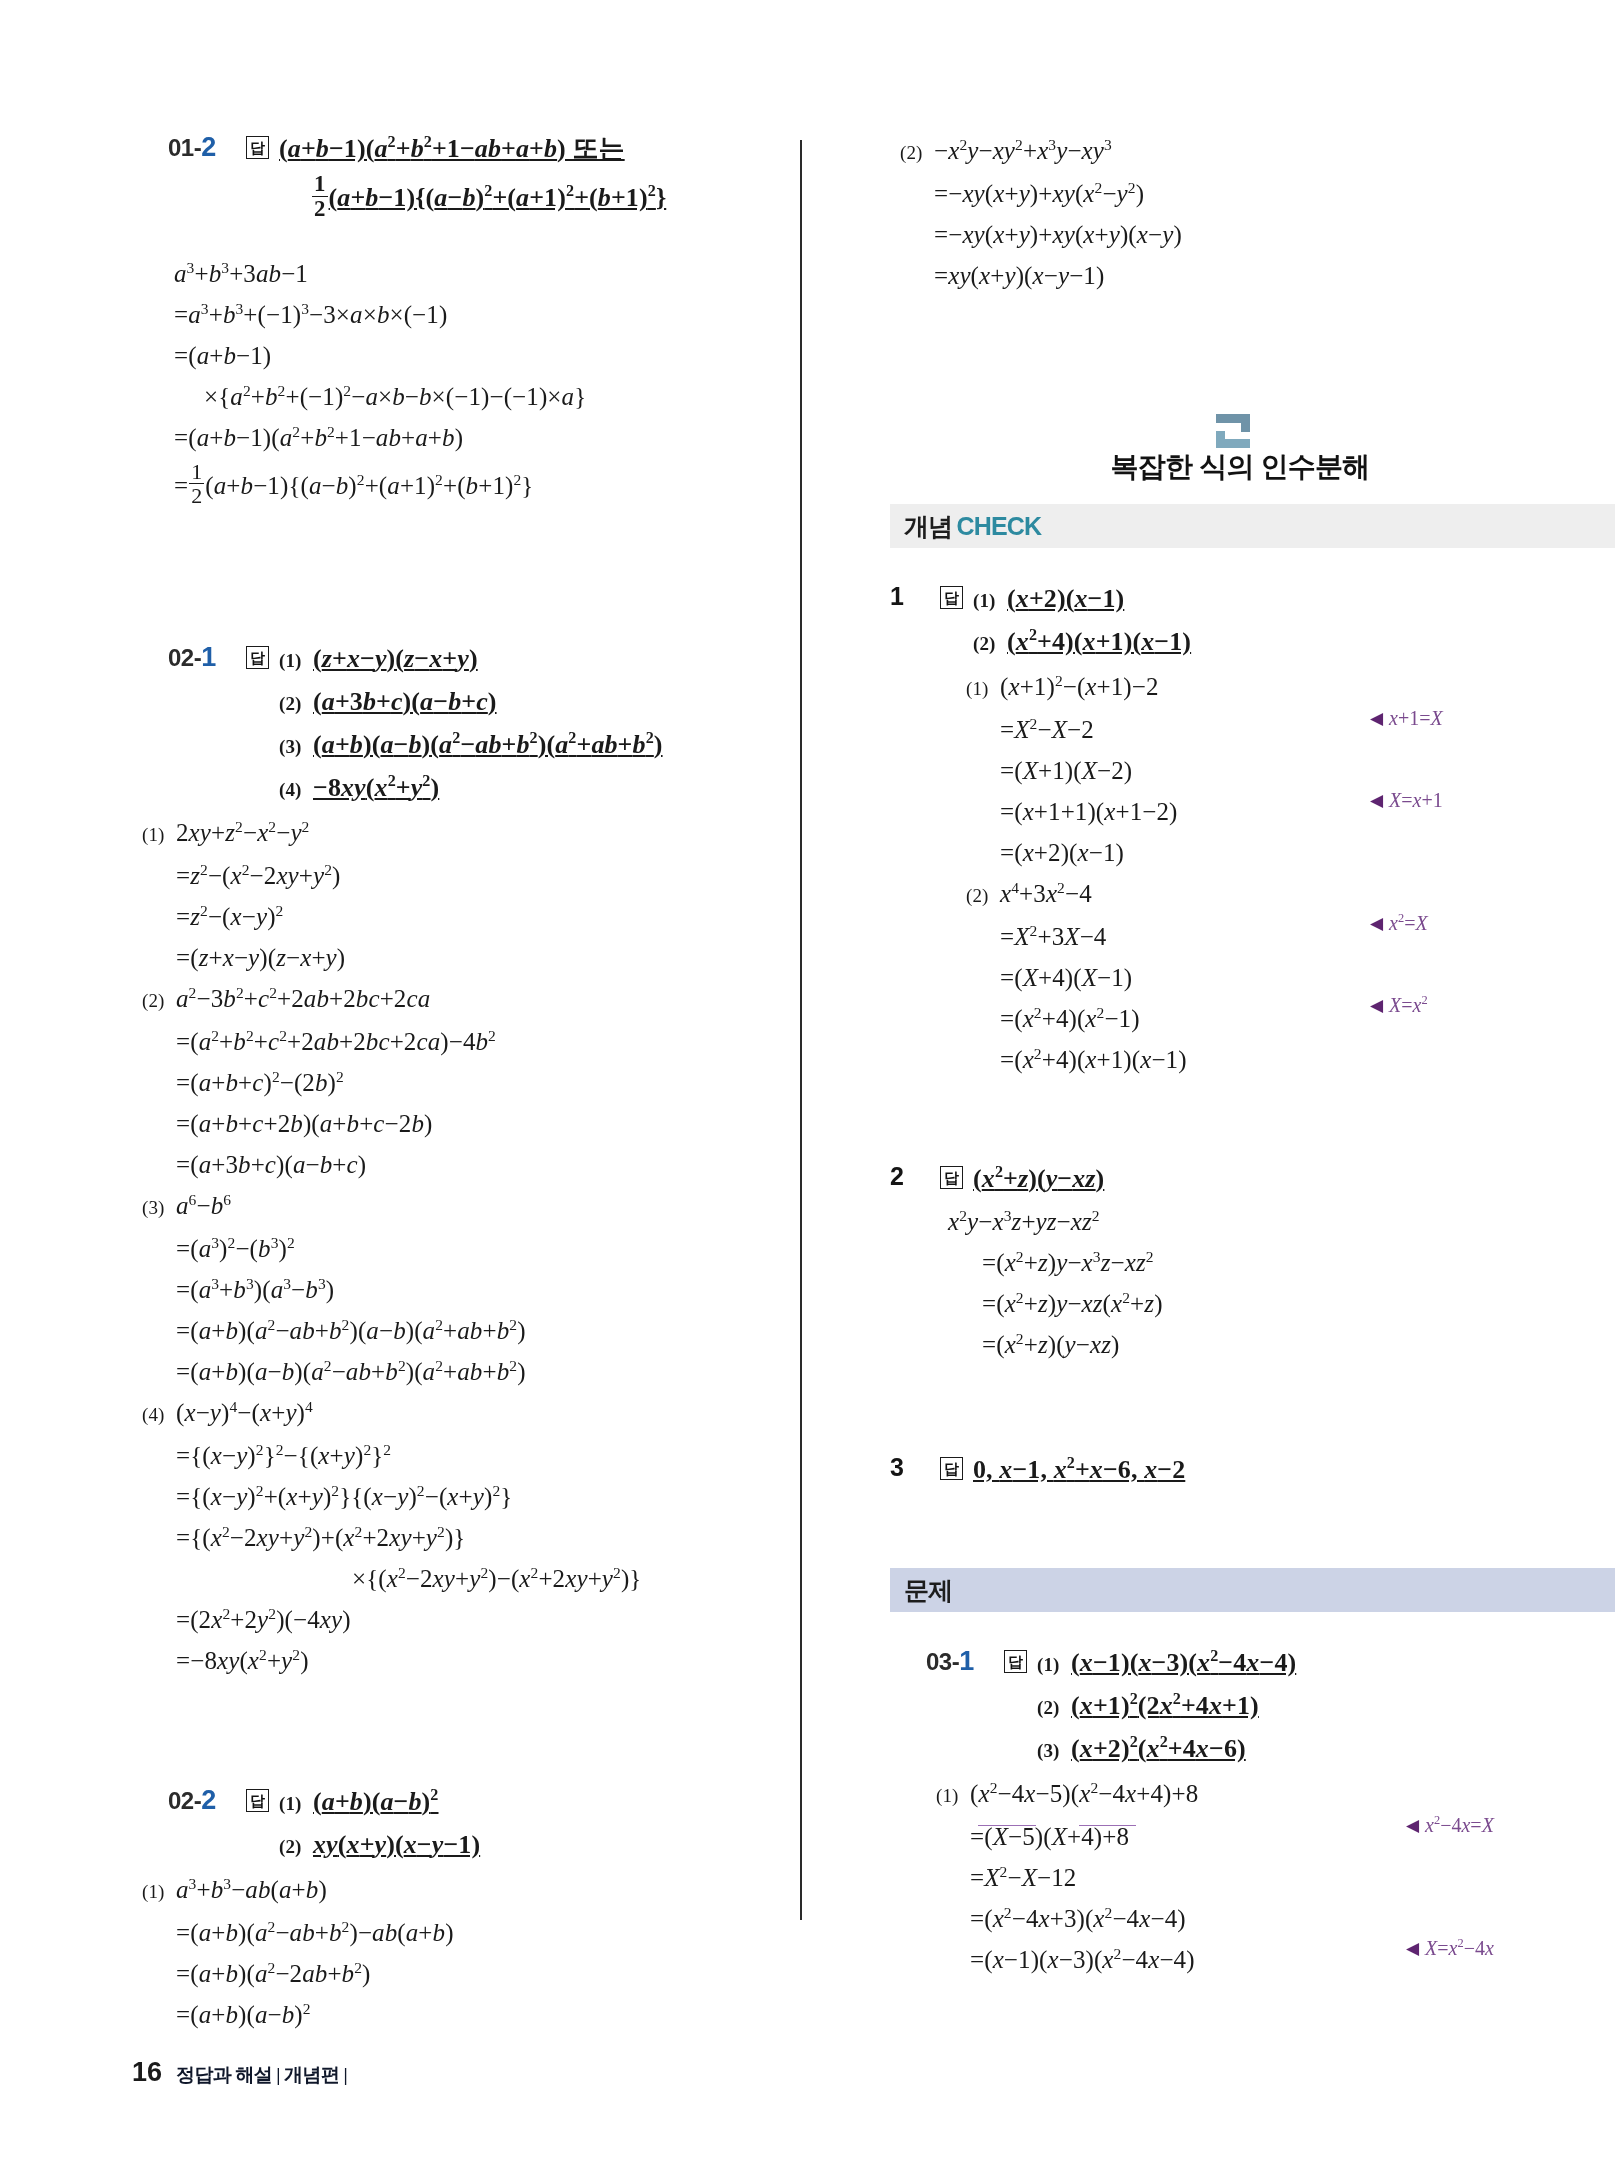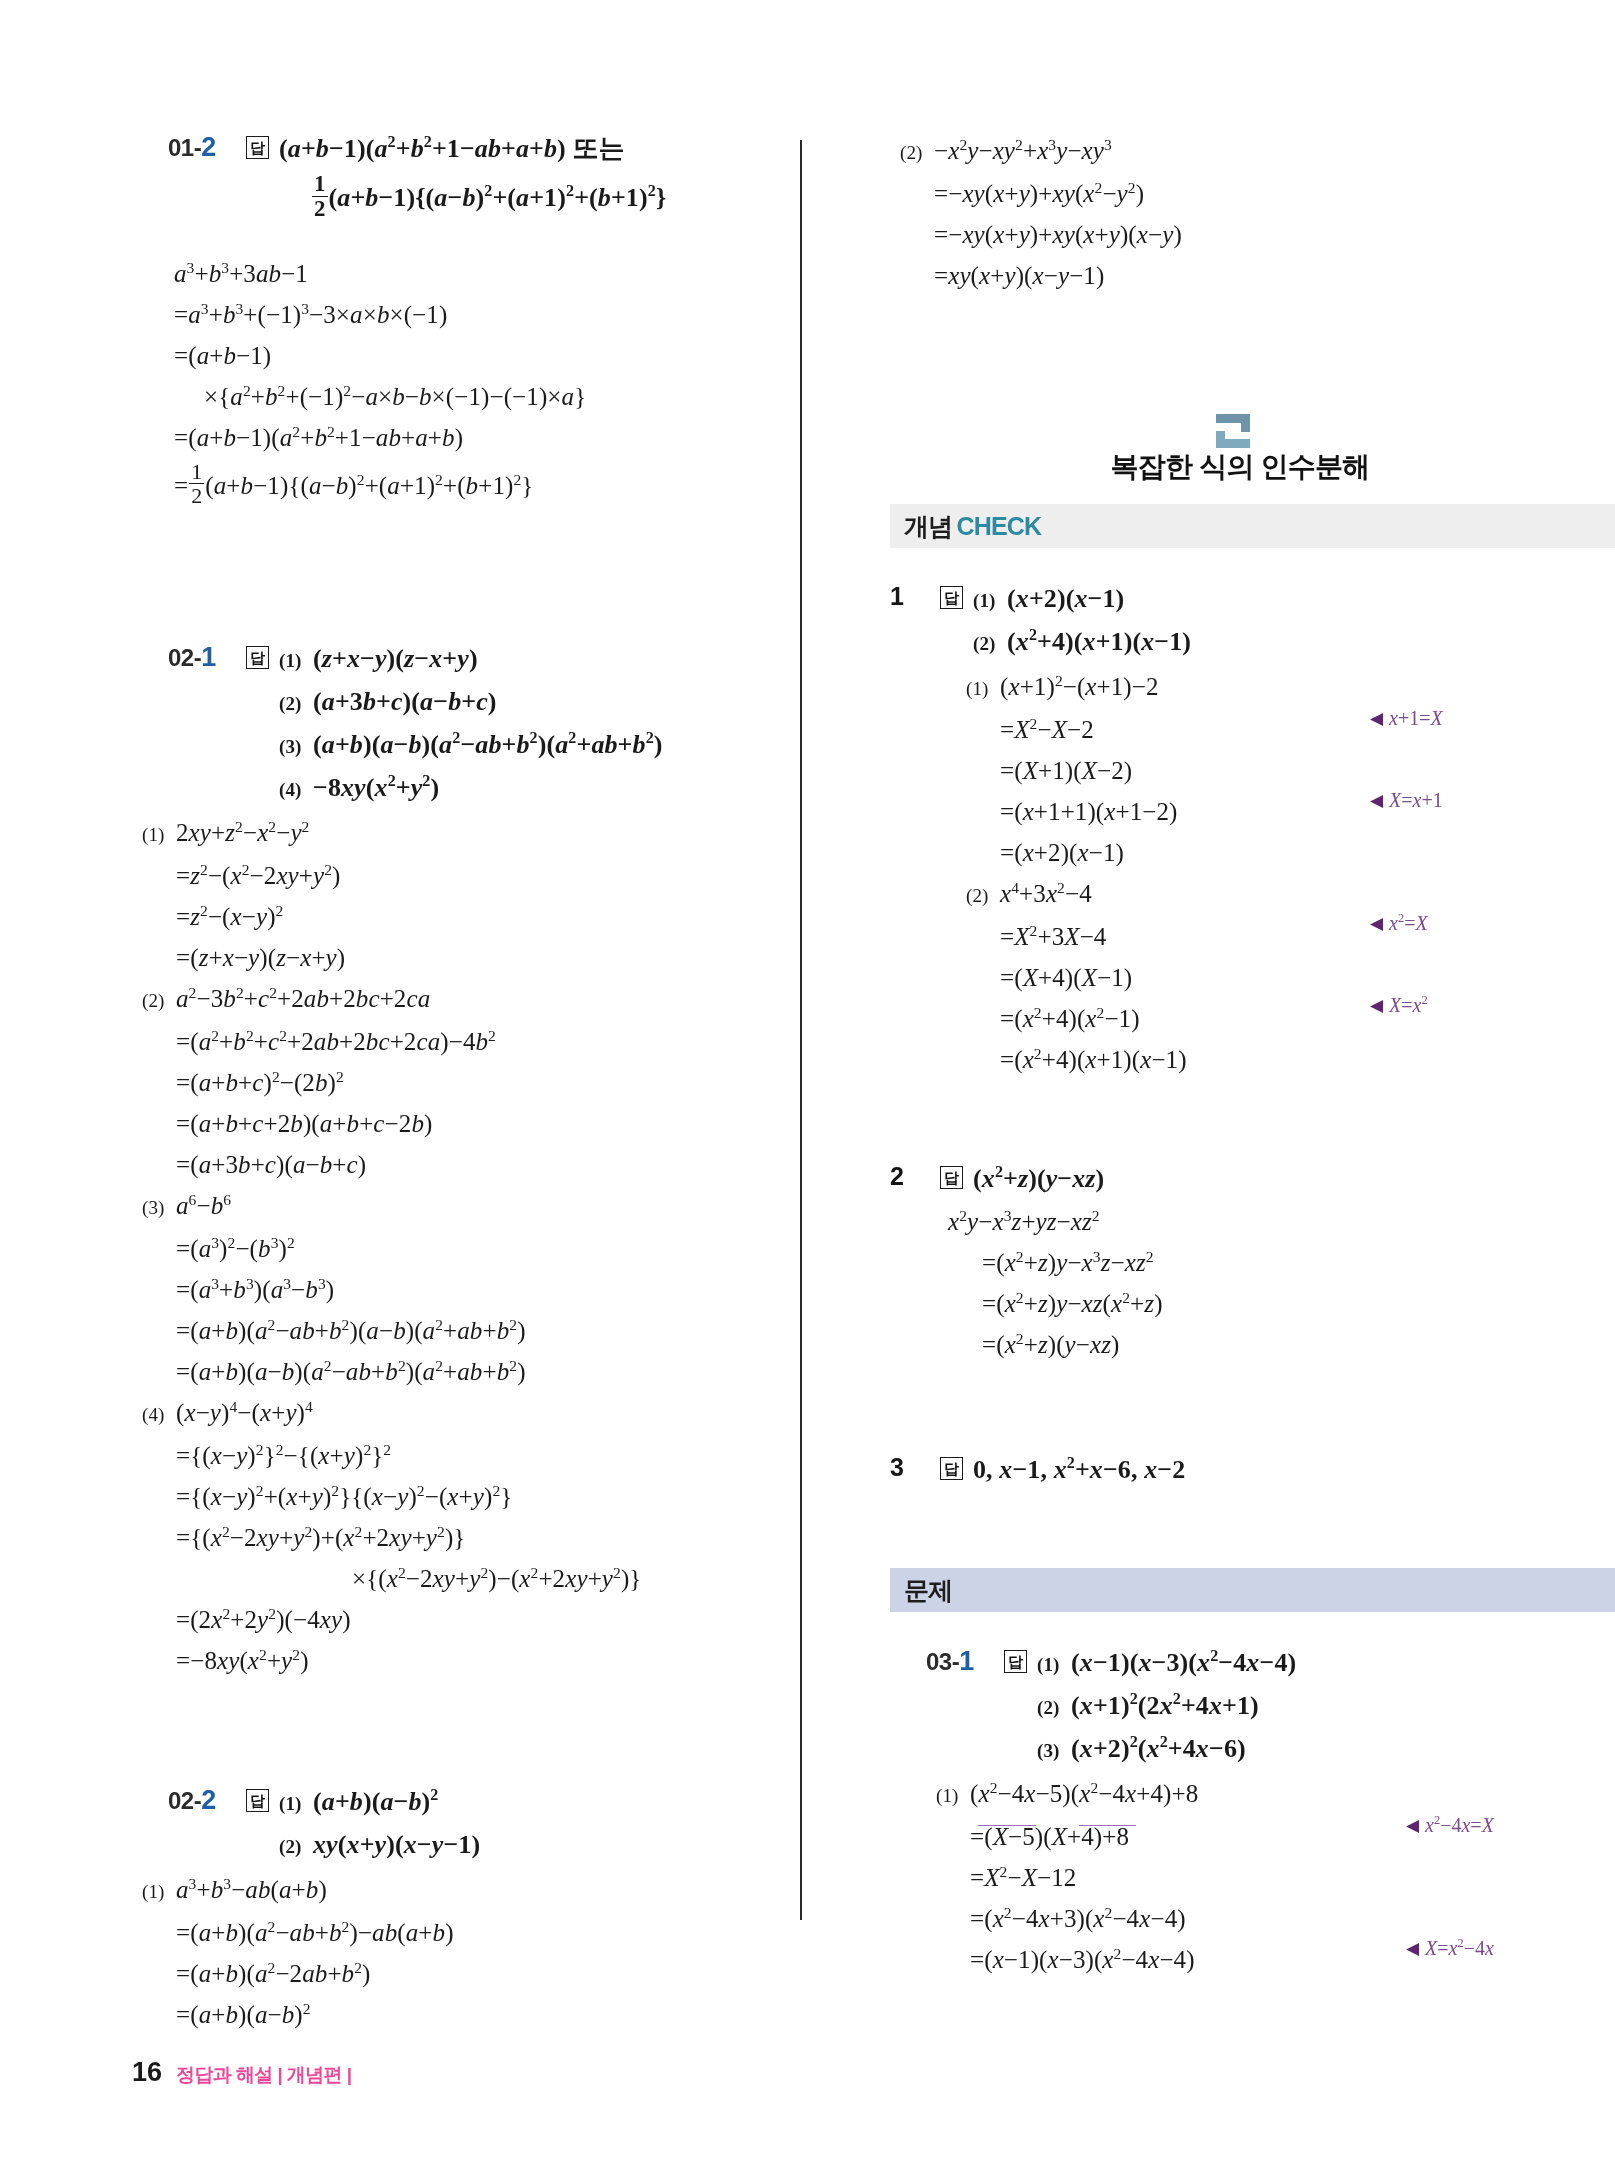--- a/index.html
+++ b/index.html
@@ -107,21 +107,21 @@
     font-size: 15px;
     font-weight: bold;
     line-height: 21px;
     text-align: center;
     color: #111;
     margin-right: 10px;
     margin-top: 8px;
     box-sizing: border-box;
   }
 
-  .prob-body { flex: 1 1 auto; }
+  .prob-body { flex: 1 1 auto; text-decoration: underline; }
 
   .lbl {
     font-size: 19px;
     display: inline-block;
     min-width: 34px;
   }
 
   .ind1 { padding-left: 34px; }
   .ind4 { padding-left: 210px; }
 
@@ -240,24 +240,24 @@
     align-items: baseline;
   }
   .footer .pg {
     font-family: "Liberation Sans", sans-serif;
     font-size: 27px;
     font-weight: bold;
     color: #1a1a1a;
     margin-right: 14px;
   }
   .footer .ft {
-    font-family: Liberation Sans, sans-serif;
+    font-family: Liberation Serif, serif;
     font-size: 19px;
     font-weight: bold;
-    color: #ec4899;
+    color: #0f172a;
     letter-spacing: -0.6px;
   }
 </style>
 </head>
 <body>
 
 <div id="page">
 
   <div class="col-rule"></div>
 

